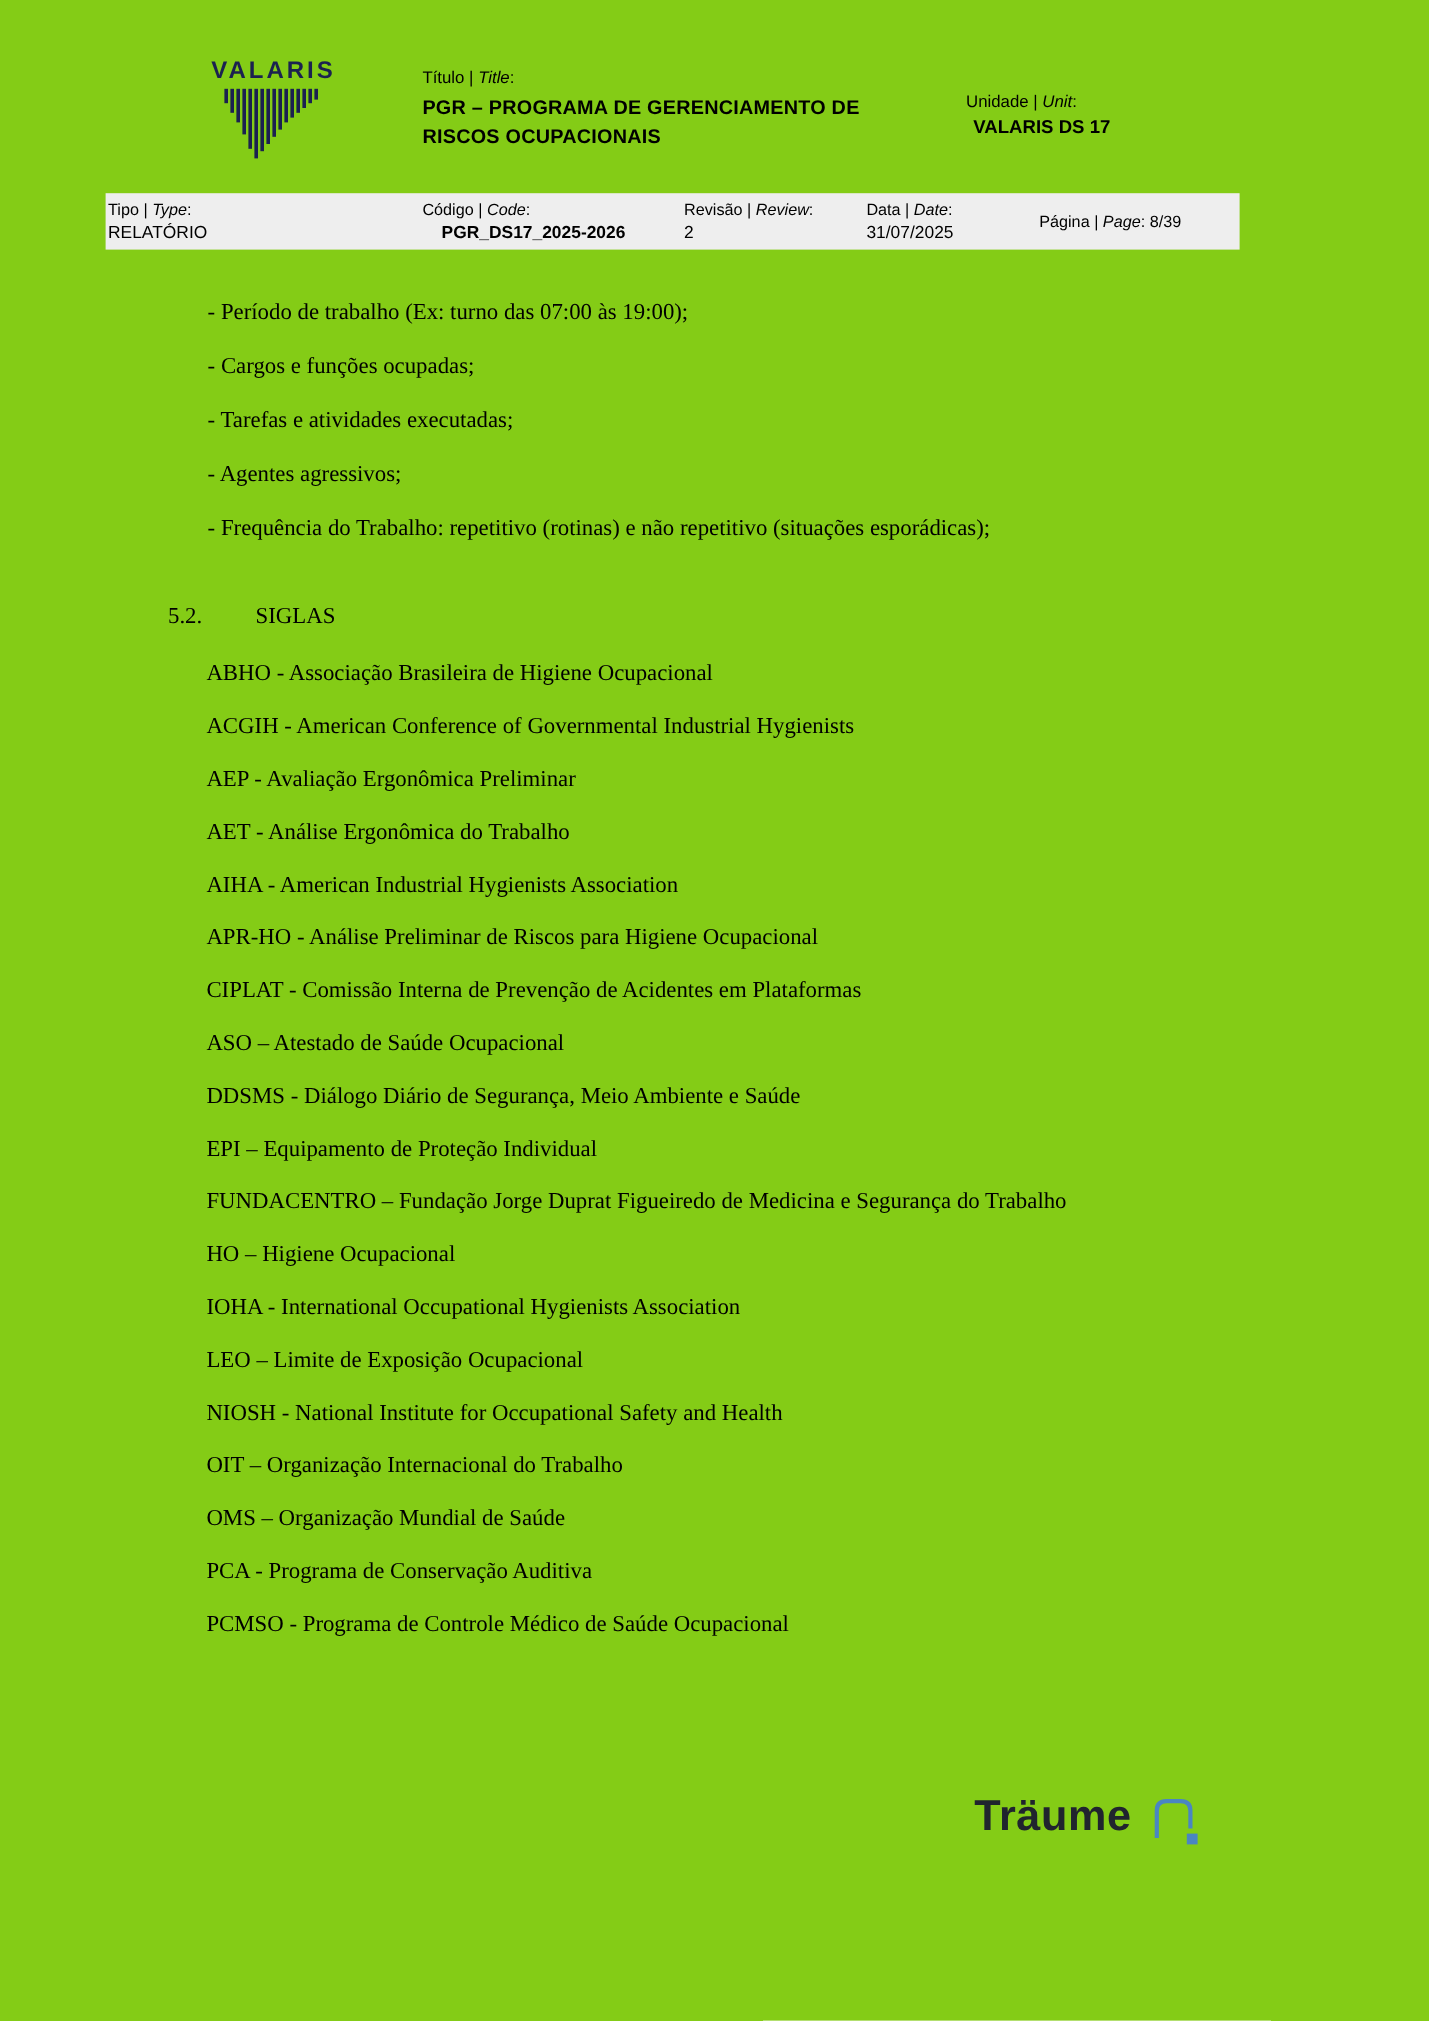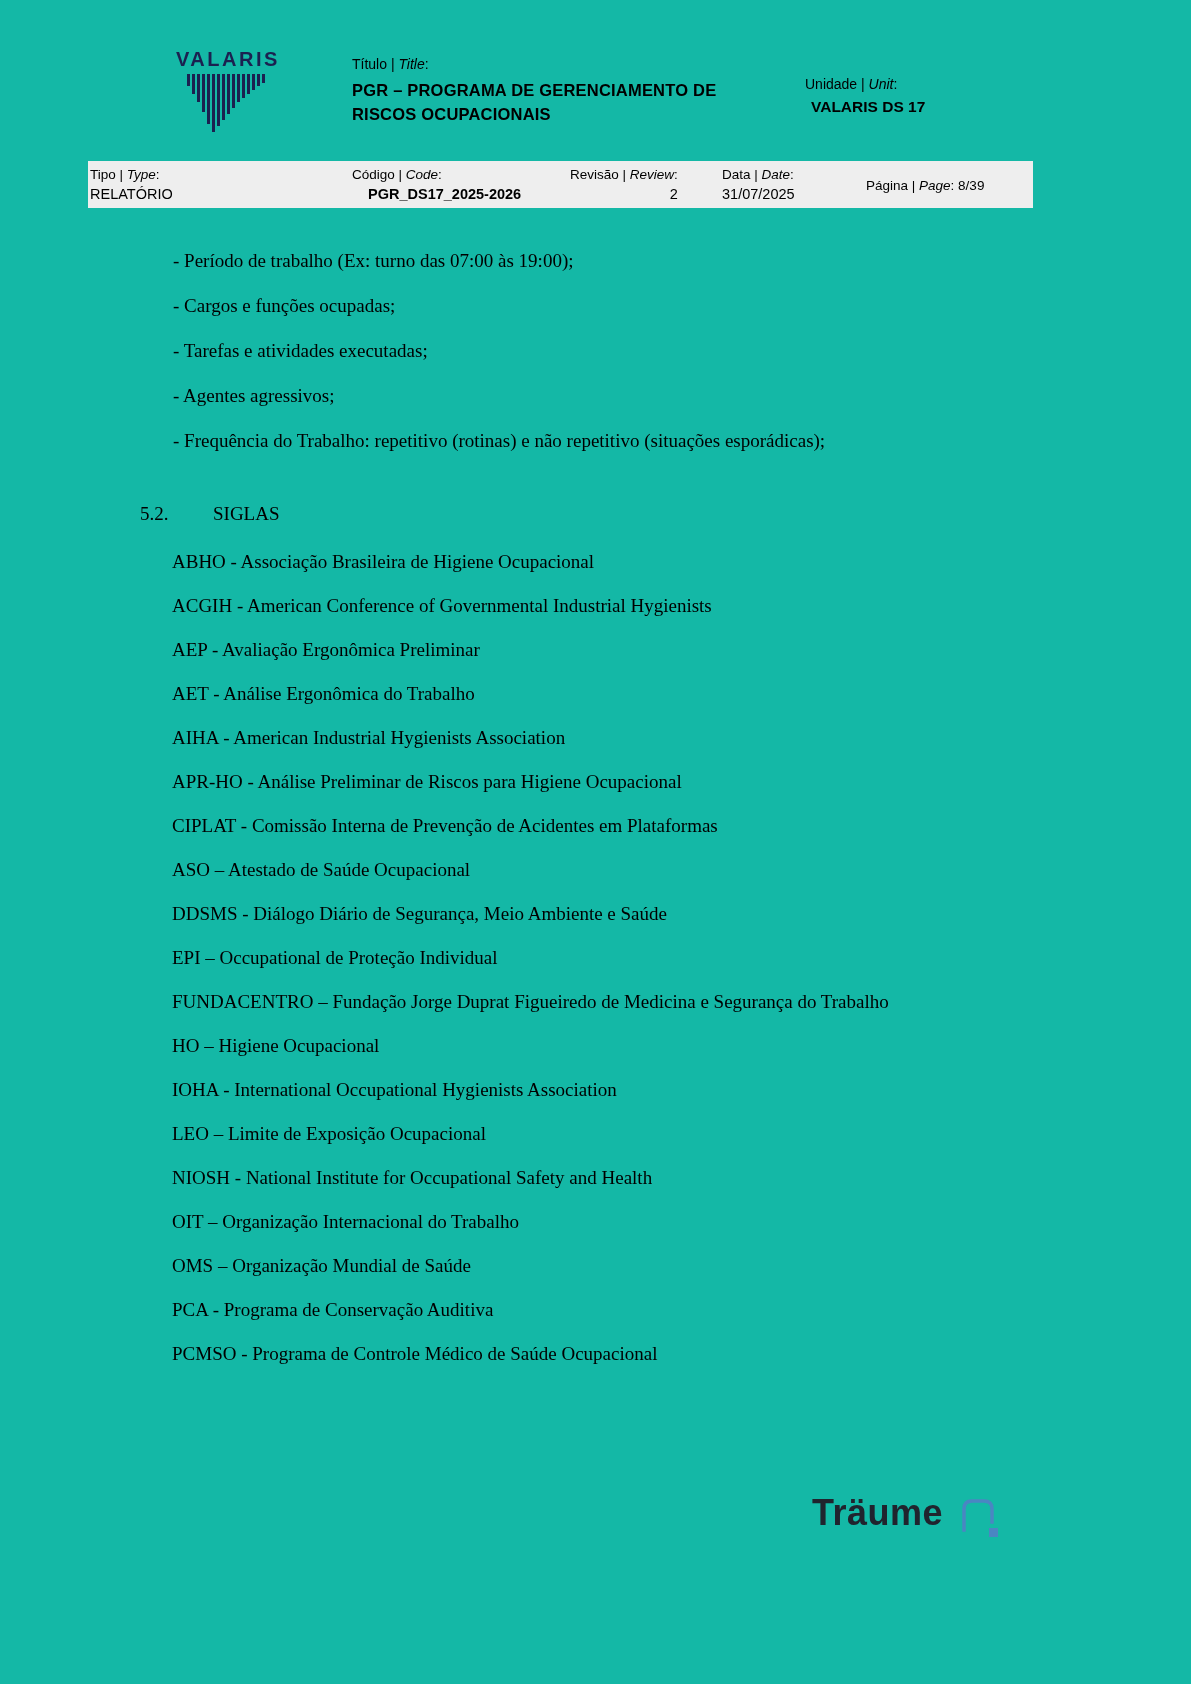--- a/index.html
+++ b/index.html
@@ -1,21 +1,21 @@
 <!DOCTYPE html>
 <html><head>
 <meta charset="utf-8">
 <style>
   * { margin: 0; padding: 0; box-sizing: border-box; }
   html, body { background: #ffffff; }
   .page {
     position: relative;
     width: 1191px;
     height: 1684px;
-    background: #14b8a6;
+    background: #84cc16;
     overflow: hidden;
     font-family: "Liberation Sans", sans-serif;
     color: #000;
   }
 
   
   .logo {
     position: absolute;
     left: 176px;
     top: 48px;
@@ -83,21 +83,21 @@
     height: 47px;
     background: #eeeeee;
   }
   .meta-col { position: absolute; top: 4px; }
   .meta-col .meta-label { font-size: 13.5px; line-height: 19px; }
   .meta-col .meta-label em { font-style: italic; }
   .meta-col .meta-value { font-size: 14.5px; line-height: 20px; }
   .meta-col .meta-value.bold { font-weight: bold; margin-left: 16px; }
   .meta-type     { left: 2px; }
   .meta-code     { left: 264px; }
-  .meta-revision { left: 482px; text-align: right; }
+  .meta-revision { left: 482px; }
   .meta-date     { left: 634px; }
   .meta-page {
     left: 778px;
     top: 50%;
     transform: translateY(-50%);
     font-size: 13.5px;
   }
   .meta-page em { font-style: italic; margin-top: 35px; }
 
   
@@ -217,21 +217,21 @@
 
     <p class="sigla-item">ABHO - Associação Brasileira de Higiene Ocupacional</p>
     <p class="sigla-item">ACGIH - American Conference of Governmental Industrial Hygienists</p>
     <p class="sigla-item">AEP - Avaliação Ergonômica Preliminar</p>
     <p class="sigla-item">AET - Análise Ergonômica do Trabalho</p>
     <p class="sigla-item">AIHA - American Industrial Hygienists Association</p>
     <p class="sigla-item">APR-HO - Análise Preliminar de Riscos para Higiene Ocupacional</p>
     <p class="sigla-item">CIPLAT - Comissão Interna de Prevenção de Acidentes em Plataformas</p>
     <p class="sigla-item">ASO – Atestado de Saúde Ocupacional</p>
     <p class="sigla-item">DDSMS - Diálogo Diário de Segurança, Meio Ambiente e Saúde</p>
-    <p class="sigla-item">EPI – Occupational de Proteção Individual</p>
+    <p class="sigla-item">EPI – Equipamento de Proteção Individual</p>
     <p class="sigla-item">FUNDACENTRO – Fundação Jorge Duprat Figueiredo de Medicina e Segurança do Trabalho</p>
     <p class="sigla-item">HO – Higiene Ocupacional</p>
     <p class="sigla-item">IOHA - International Occupational Hygienists Association</p>
     <p class="sigla-item">LEO – Limite de Exposição Ocupacional</p>
     <p class="sigla-item">NIOSH - National Institute for Occupational Safety and Health</p>
     <p class="sigla-item">OIT – Organização Internacional do Trabalho</p>
     <p class="sigla-item">OMS – Organização Mundial de Saúde</p>
     <p class="sigla-item">PCA - Programa de Conservação Auditiva</p>
     <p class="sigla-item">PCMSO - Programa de Controle Médico de Saúde Ocupacional</p>
 

